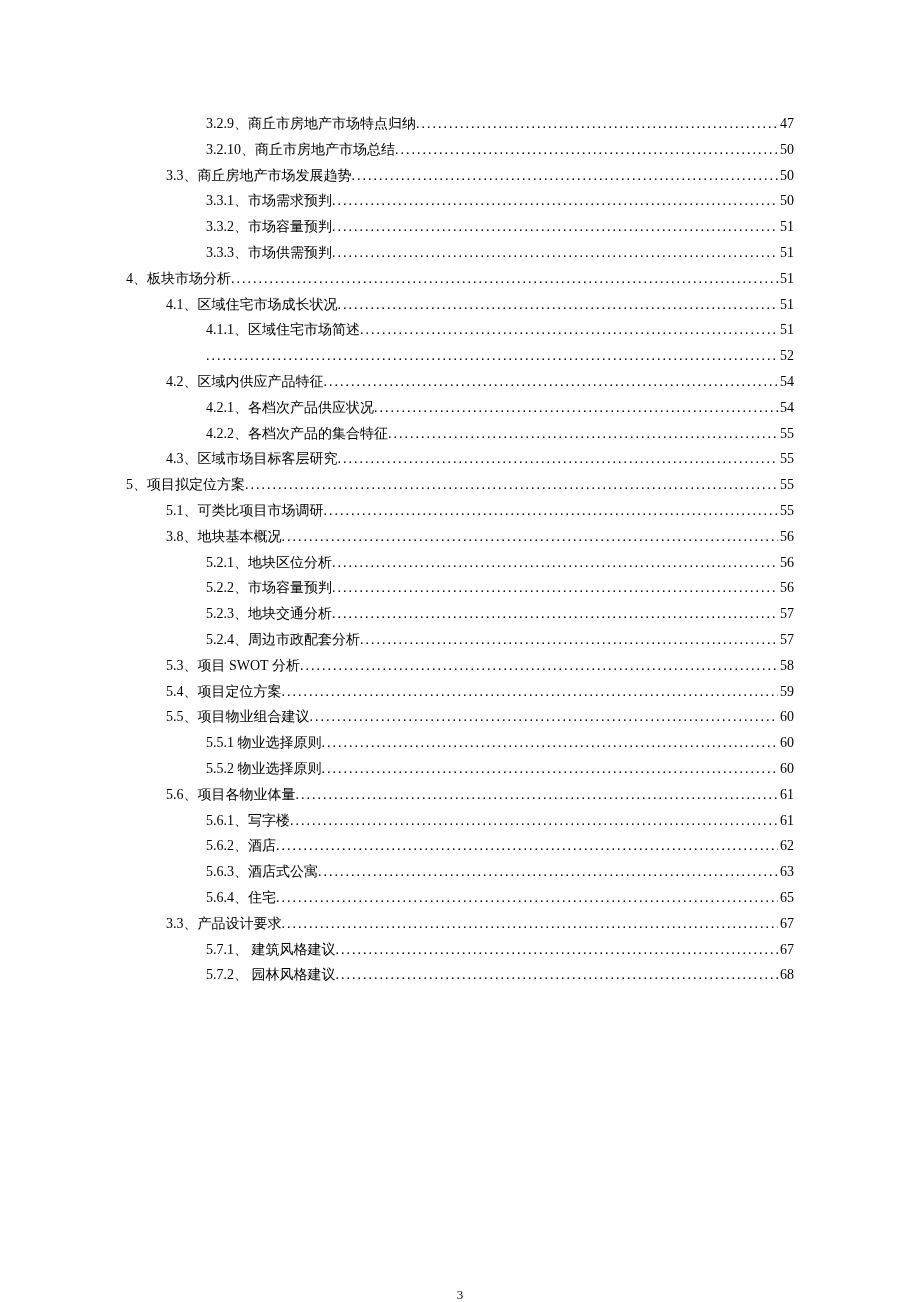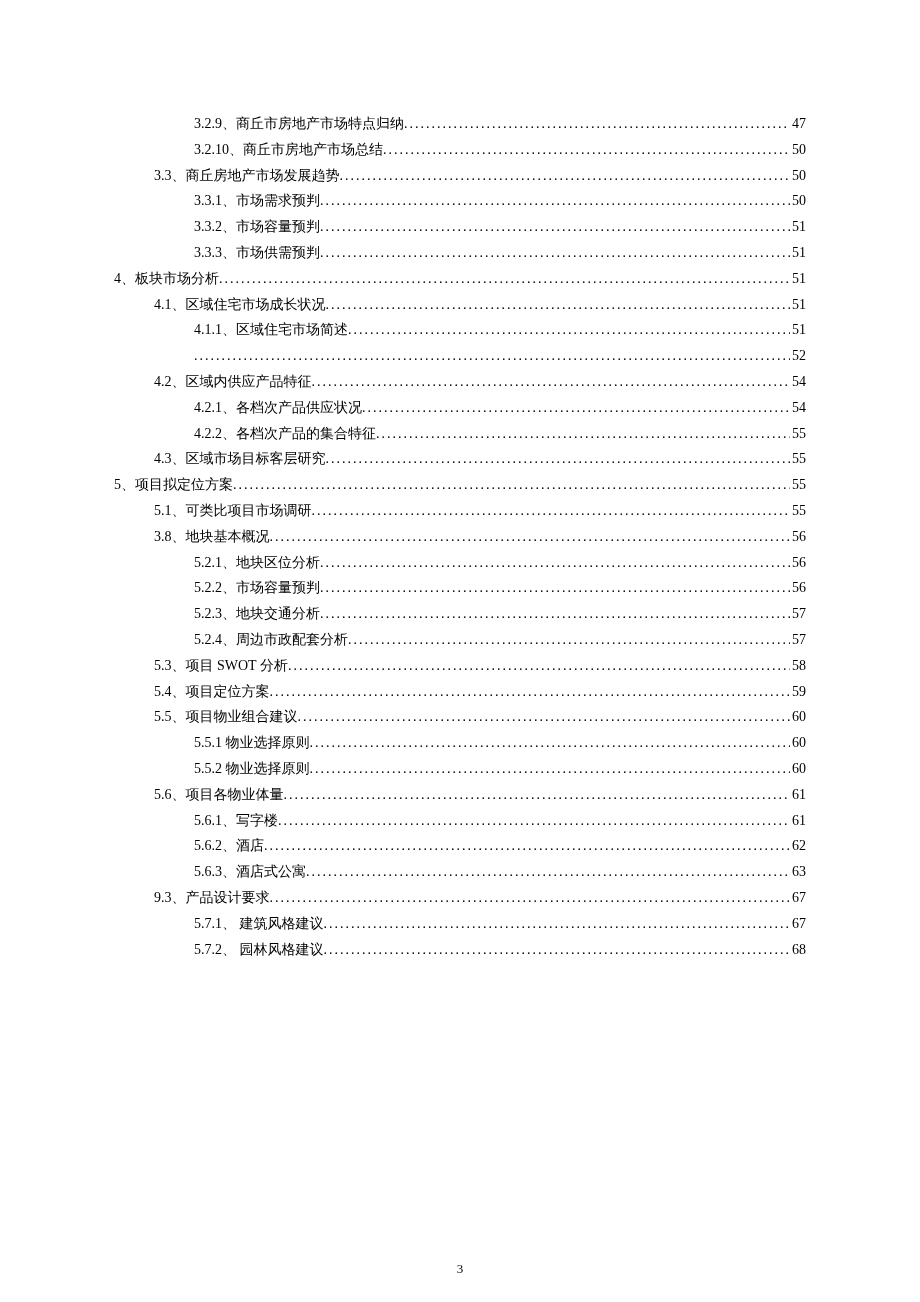--- a/index.html
+++ b/index.html
@@ -12,21 +12,21 @@
       width: 920px;
     }
     .page {
       padding: 110px 110px 60px 110px;
       box-sizing: border-box;
       width: 920px;
     }
     .toc-line {
       display: flex;
       align-items: baseline;
-      margin: 2px 4px;
+      margin: 2px 16px;
       line-height: 1.7;
       white-space: nowrap;
     }
     .toc-label {
       flex: 0 0 auto;
     }
     .toc-dots {
       flex: 1 1 auto;
       overflow: hidden;
       letter-spacing: 2px;
@@ -195,22 +195,27 @@
       <div class="toc-line lvl-3">
         <span class="toc-label">5.6.2、酒店</span>
         <span class="toc-dots"></span>
         <span class="toc-page">62</span>
       </div>
       <div class="toc-line lvl-3">
         <span class="toc-label">5.6.3、酒店式公寓</span>
         <span class="toc-dots"></span>
         <span class="toc-page">63</span>
       </div>
-      <div class="toc-line lvl-2">
-        <span class="toc-label">9.3、产品设计要求</span>
+      <div class="toc-line lvl-3">
+        <span class="toc-label">5.6.4、住宅</span>
+        <span class="toc-dots"></span>
+        <span class="toc-page">65</span>
+      </div>
+      <div class="toc-line lvl-2">
+        <span class="toc-label">3.3、产品设计要求</span>
         <span class="toc-dots"></span>
         <span class="toc-page">67</span>
       </div>
       <div class="toc-line lvl-3">
         <span class="toc-label">5.7.1、 建筑风格建议</span>
         <span class="toc-dots"></span>
         <span class="toc-page">67</span>
       </div>
       <div class="toc-line lvl-3">
         <span class="toc-label">5.7.2、 园林风格建议</span>

